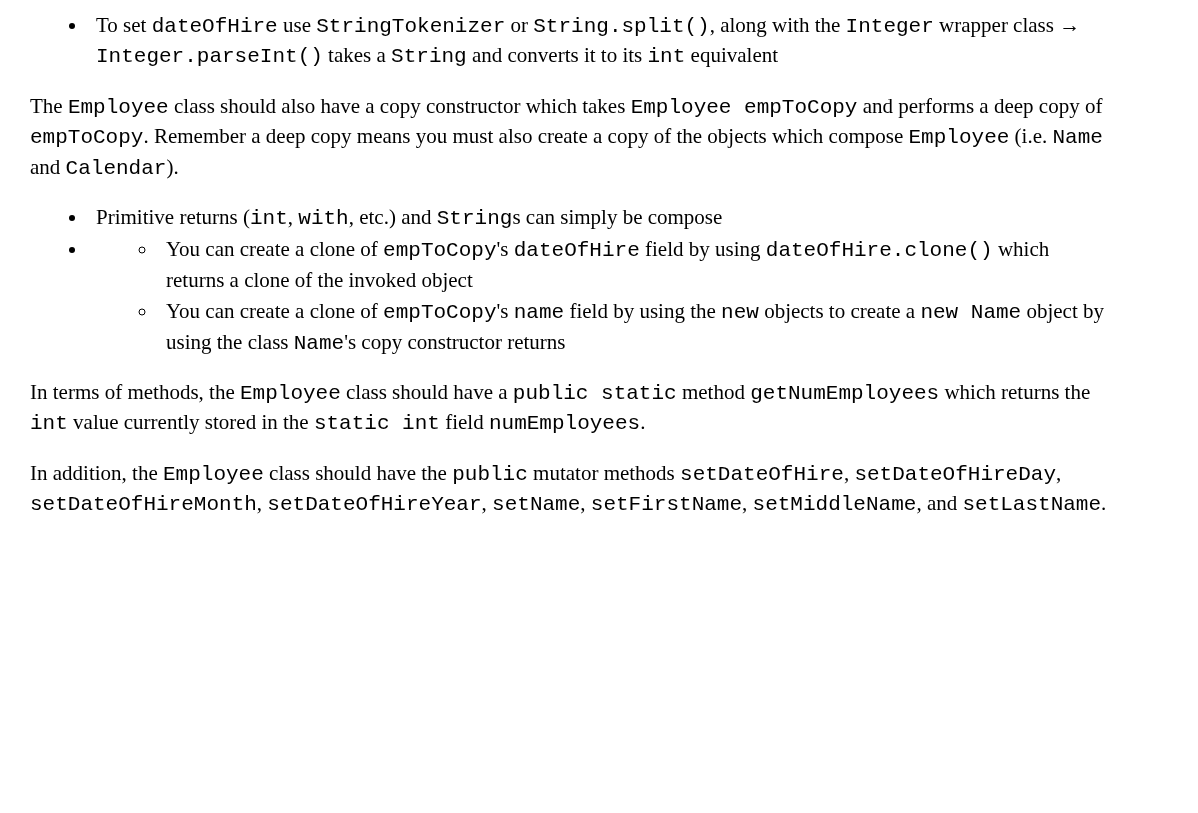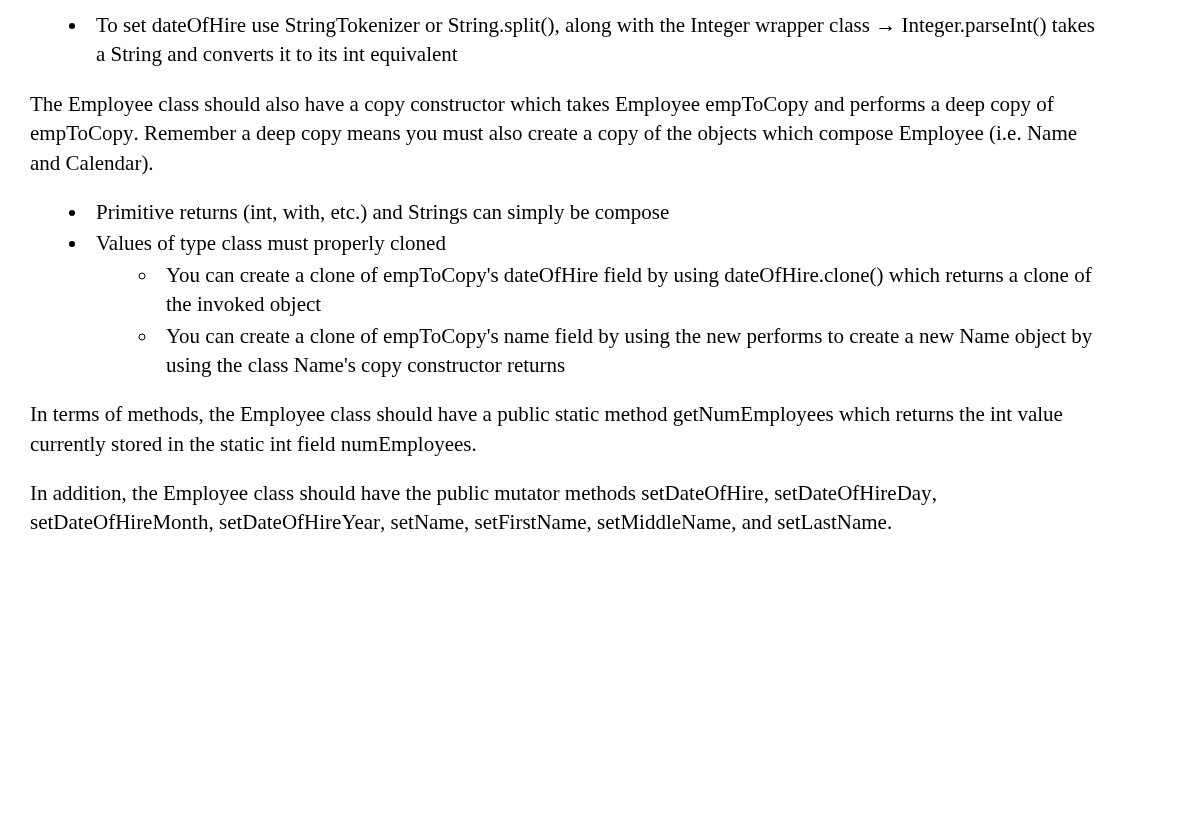--- a/index.html
+++ b/index.html
@@ -6,21 +6,21 @@
     font-family: "Times New Roman", Times, serif;
     font-size: 21px;
     line-height: 1.4;
     color: #000;
     margin: 0;
     padding: 10px 30px 30px 30px;
     width: 1138px;
     box-sizing: border-box;
   }
   .mono {
-    font-family: Liberation Serif, serif;
+    font-family: Liberation Mono, monospace;
   }
   ul.bullets {
     list-style-type: disc;
     margin: 0 0 20px 0;
     padding-left: 58px;
   }
   ul.bullets > li {
     padding-left: 8px;
     margin-bottom: 2px;
   }
@@ -50,27 +50,26 @@
 
 <p>
   <span>The </span><span class="mono">Employee</span><span> class should also have a copy constructor which takes </span><span class="mono">Employee empToCopy</span><span> and performs a deep copy of </span><span class="mono">empToCopy</span><span>. Remember a deep copy means you must also create a copy of the objects which compose </span><span class="mono">Employee</span><span> (i.e. </span><span class="mono">Name</span><span> and </span><span class="mono">Calendar</span><span>).</span>
 </p>
 
 <ul class="bullets">
   <li>
     <span>Primitive returns (</span><span class="mono">int</span><span>, </span><span class="mono">with</span><span>, etc.) and </span><span class="mono">String</span><span>s can simply be compose</span>
   </li>
   <li>
-    <span>Values of type class must properly cloned</span>
     <ul class="circles">
       <li>
         <span>You can create a clone of </span><span class="mono">empToCopy</span><span>'s </span><span class="mono">dateOfHire</span><span> field by using </span><span class="mono">dateOfHire.clone()</span><span> which returns a clone of the invoked object</span>
       </li>
       <li>
-        <span>You can create a clone of </span><span class="mono">empToCopy</span><span>'s </span><span class="mono">name</span><span> field by using the </span><span class="mono">new</span><span> performs to create a </span><span class="mono">new Name</span><span> object by using the class </span><span class="mono">Name</span><span>'s copy constructor returns</span>
+        <span>You can create a clone of </span><span class="mono">empToCopy</span><span>'s </span><span class="mono">name</span><span> field by using the </span><span class="mono">new</span><span> objects to create a </span><span class="mono">new Name</span><span> object by using the class </span><span class="mono">Name</span><span>'s copy constructor returns</span>
       </li>
     </ul>
   </li>
 </ul>
 
 <p>
   <span>In terms of methods, the </span><span class="mono">Employee</span><span> class should have a </span><span class="mono">public static</span><span> method </span><span class="mono">getNumEmployees</span><span> which returns the </span><span class="mono">int</span><span> value currently stored in the </span><span class="mono">static int</span><span> field </span><span class="mono">numEmployees</span><span>.</span>
 </p>
 
 <p>

